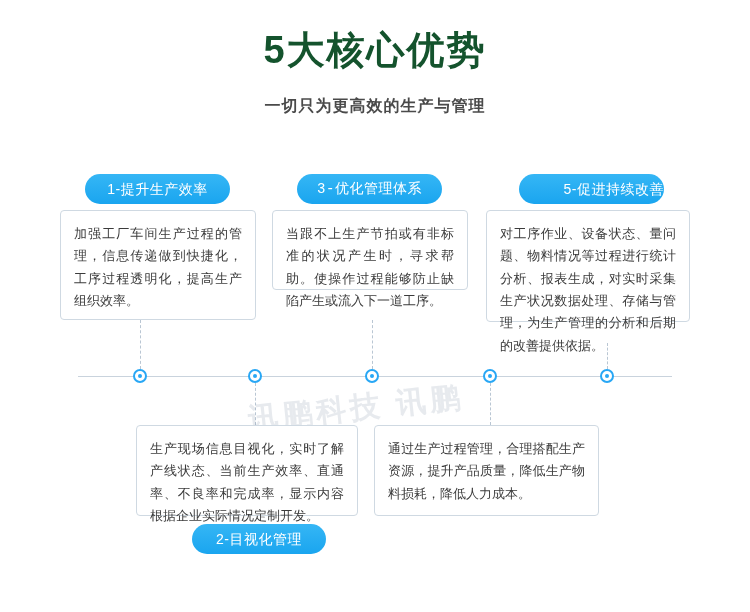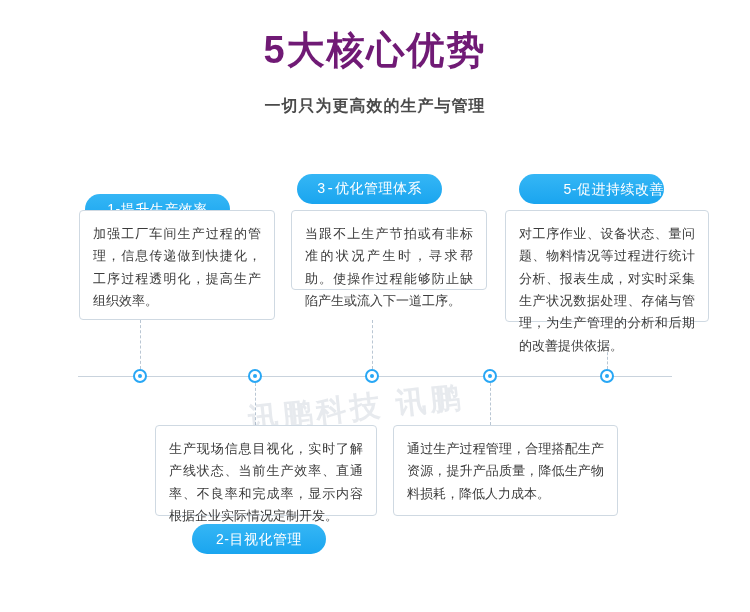--- a/index.html
+++ b/index.html
@@ -23,21 +23,21 @@
   }
 
   
   .header {
     text-align: center;
     padding-top: 28px;
   }
   .main-title {
     font-size: 38px;
     font-weight: bold;
-    color: #701a75;
+    color: #14532d;
     letter-spacing: 2px;
     line-height: 1.2;
     margin: 0;
   }
   .sub-title {
     font-size: 16px;
     color: #4a4a4a;
     letter-spacing: 1px;
     margin-top: 22px;
     font-weight: bold;
@@ -84,21 +84,20 @@
     position: absolute;
     box-sizing: border-box;
     border: 1px solid #cfd9e2;
     border-radius: 4px;
     background: #ffffff;
     padding: 12px 13px 12px 13px;
     font-size: 13px;
     line-height: 1.72;
     color: #3b3b3b;
     text-align: justify;
-    margin-left: 19px;
   }
 
   .pill {
     position: absolute;
     box-sizing: border-box;
     height: 30px;
     line-height: 30px;
     border-radius: 15px;
     background: #2bb3f3;
     background: linear-gradient(180deg, #35b6f5 0%, #1aa5ef 100%);
@@ -147,21 +146,21 @@
   <div class="connector" style="left:255px; top:383px; height:42px;"></div>
 
   <div class="connector" style="left:372px; top:320px; height:49px;"></div>
 
   <div class="connector" style="left:490px; top:383px; height:42px;"></div>
 
   <div class="connector" style="left:607px; top:343px; height:26px;"></div>
 
   <div class="watermark">讯鹏科技 讯鹏</div>
 
-  <div class="pill" style="left:85px; top:174px; width:145px;margin-top:20px;">1-提升生产效率</div>
+  <div class="pill" style="left:85px; top:174px; width:145px;">1-提升生产效率</div>
   <div class="card" style="left:60px; top:210px; width:196px; height:110px;">加强工厂车间生产过程的管理，信息传递做到快捷化，工序过程透明化，提高生产组织效率。</div>
 
   <div class="pill" style="left:297px; top:174px; width:145px;font-family:Liberation Mono, monospace;">3-优化管理体系</div>
   <div class="card" style="left:272px; top:210px; width:196px; height:80px;">当跟不上生产节拍或有非标准的状况产生时，寻求帮助。使操作过程能够防止缺陷产生或流入下一道工序。</div>
 
   <div class="pill" style="left:519px; top:174px; width:145px;text-align:right;">5-促进持续改善</div>
   <div class="card" style="left:486px; top:210px; width:204px; height:112px;">对工序作业、设备状态、量问题、物料情况等过程进行统计分析、报表生成，对实时采集生产状况数据处理、存储与管理，为生产管理的分析和后期的改善提供依据。</div>
 
   <div class="card" style="left:136px; top:425px; width:222px; height:91px;">生产现场信息目视化，实时了解产线状态、当前生产效率、直通率、不良率和完成率，显示内容根据企业实际情况定制开发。</div>
   <div class="pill" style="left:192px; top:524px; width:134px;text-align:center;">2-目视化管理</div>

